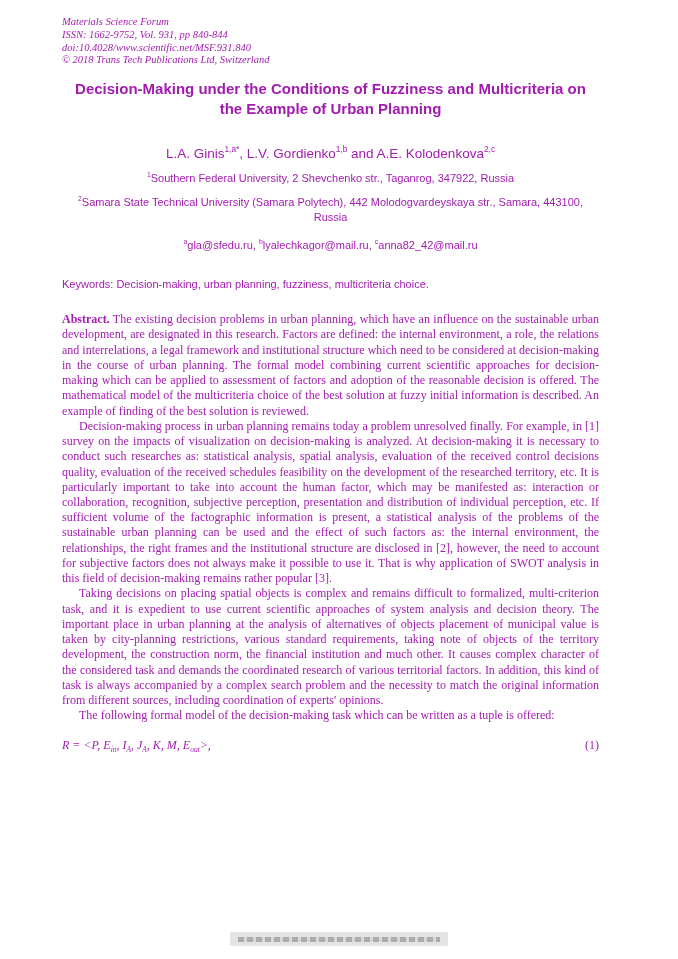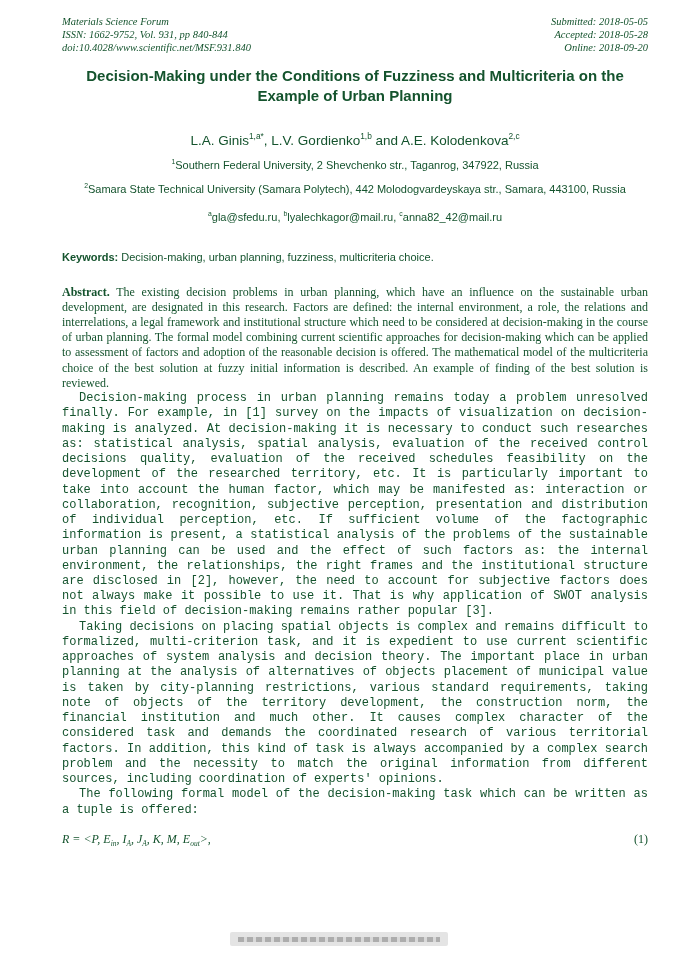--- a/index.html
+++ b/index.html
@@ -1,38 +1,38 @@
 <!DOCTYPE html>
 <html><head>
 <meta charset="utf-8">
 <style>
   * { box-sizing: border-box; }
   html, body { margin: 0; padding: 0; background: #ffffff; }
   .page {
     width: 678px; height: 959px; position: relative; overflow: hidden;
-    background: #ffffff; color: #14532d;
-    padding: 16px 30px 0 62px;
+    background: #ffffff; color: #a21caf;
+    padding: 16px 79px 0 62px;
     font-family: "Liberation Serif", serif;
   }
   .masthead { display: flex; justify-content: space-between; font-style: italic; font-size: 10.5px; line-height: 1.22; }
   .mast-right { text-align: right; }
   .paper-title {
     font-family: "Liberation Sans", sans-serif; font-size: 15px; font-weight: 700;
     text-align: center; line-height: 1.3; margin: 12px 4px 0;
   }
   .authors-line { font-family: "Liberation Sans", sans-serif; font-size: 13.5px; text-align: center; margin-top: 26px; }
   sup { font-size: 0.62em; }
   .affiliation { font-family: "Liberation Sans", sans-serif; font-size: 11px; text-align: center; line-height: 1.35; margin-top: 9px; }
   .emails-line { font-family: "Liberation Sans", sans-serif; font-size: 11px; text-align: center; margin-top: 13px; }
   .keywords-line { font-family: "Liberation Sans", sans-serif; font-size: 11px; margin-top: 28px; }
-  .keywords-label { font-weight: 700; text-align: right; }
+  .keywords-label { font-weight: 400; text-align: right; }
   .abstract-para { font-size: 12px; line-height: 1.27; text-align: justify; margin: 22px 0 0; }
   .abstract-label { font-weight: 700; }
   .section-heading { font-size: 12px; font-weight: 700; margin: 21px 0 10px; }
-  .para { font-size: 12px; line-height: 1.27; text-align: justify; margin: 0; font-family: Liberation Mono, monospace; }
+  .para { font-size: 12px; line-height: 1.27; text-align: justify; margin: 0; }
   .para.indented { text-indent: 17px; }
   .equation-row { position: relative; margin-top: 14px; text-align: left; font-size: 12px; }
   .eq-formula { font-style: italic; }
   .eq-formula sub { font-size: 0.62em; }
   .equation-number { position: absolute; right: 0; top: 0; font-style: normal; }
   .license-strip {
     position: absolute; left: 50%; transform: translateX(-50%); bottom: 13px;
     width: 218px; height: 14px; background: #e4e4e4; border-radius: 2px;
     display: flex; align-items: center; justify-content: center;
   }
@@ -44,25 +44,21 @@
 </head>
 <body>
 
 <div class="page">
 
   <header class="masthead">
     <div class="mast-left">
       <div>Materials Science Forum</div>
       <div>ISSN: 1662-9752, Vol. 931, pp 840-844</div>
       <div>doi:10.4028/www.scientific.net/MSF.931.840</div>
-    </div>
-    <div class="mast-right">
-      <div>Submitted: 2018-05-05</div>
-      <div>Accepted: 2018-05-28</div>
-      <div>Online: 2018-09-20</div>
+      <div>© 2018 Trans Tech Publications Ltd, Switzerland</div>
     </div>
   </header>
 
   <h1 class="paper-title">Decision-Making under the Conditions of Fuzziness and Multicriteria on the Example of Urban Planning</h1>
 
   <div class="authors-line"><span>L.A. Ginis</span><sup>1,a*</sup><span>, L.V. Gordienko</span><sup>1,b</sup><span> and A.E. Kolodenkova</span><sup>2,c</sup></div>
 
   <div class="affiliation"><sup>1</sup><span>Southern Federal University, 2 Shevchenko str., Taganrog, 347922, Russia</span></div>
 
   <div class="affiliation"><sup>2</sup><span>Samara State Technical University (Samara Polytech), 442 Molodogvardeyskaya str., Samara, 443100, Russia</span></div>

